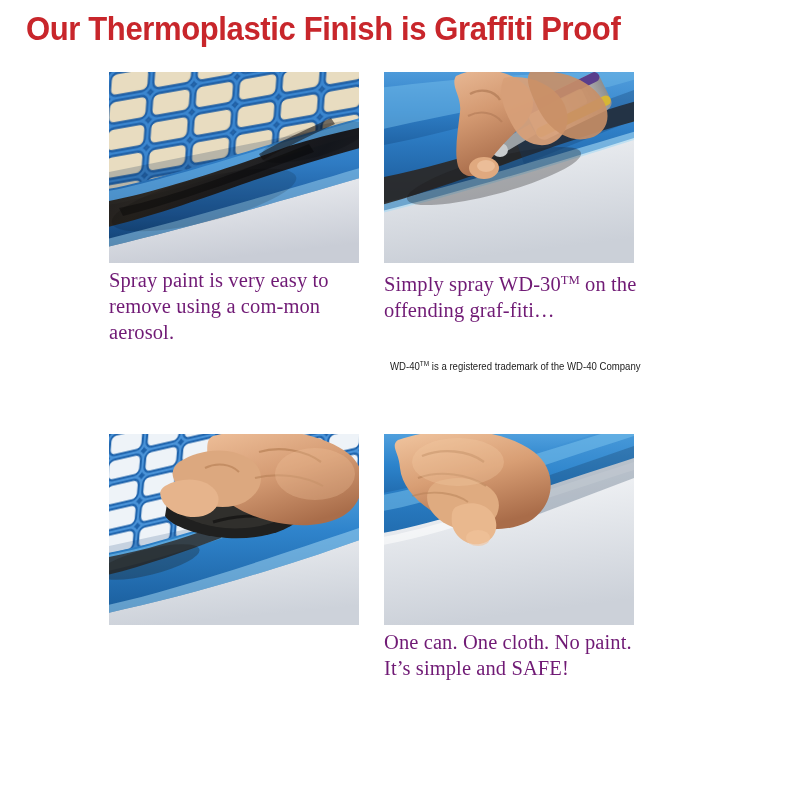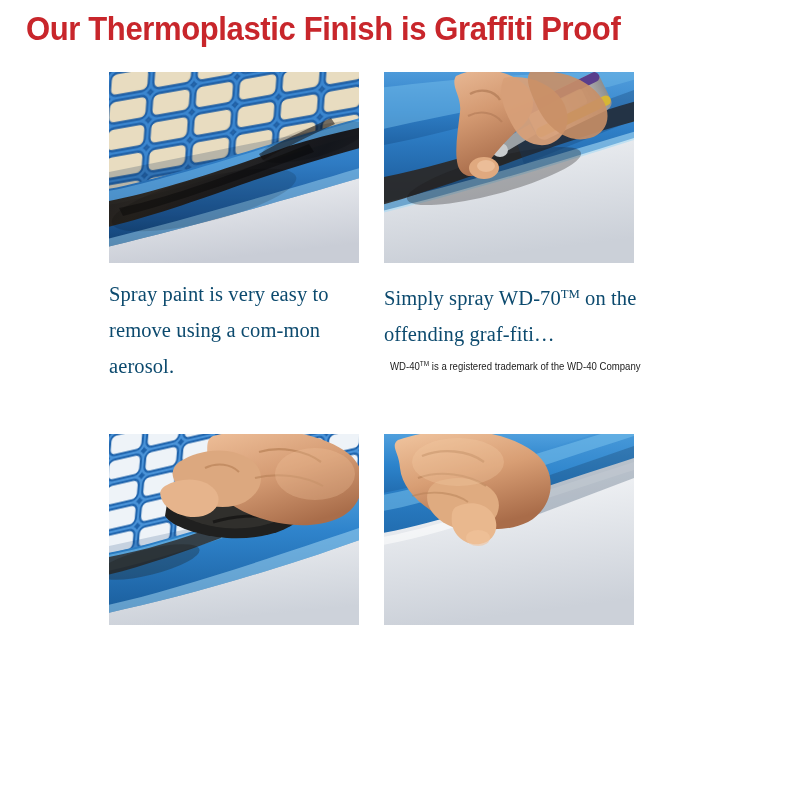--- a/index.html
+++ b/index.html
@@ -46,25 +46,25 @@
     width: 250px;
     height: 191px;
     position: relative;
     overflow: hidden;
     background: #1d5fa8;
     display: block;
   }
   .photo svg { display: block; width: 100%; height: 100%; }
 
   .caption {
-    margin-top: 13px;
+    margin-top: 4px;
     font-family: "Liberation Serif", serif;
     font-size: 20.5px;
-    line-height: 36px;
-    color: #0c4a6e;
+    line-height: 26px;
+    color: #701a75;
     width: 258px;
     letter-spacing: 0.1px;
   }
   .caption .tm {
     font-size: 0.62em;
     vertical-align: 0.55em;
     letter-spacing: 0;
   }
 
   .trademark-note {
@@ -216,21 +216,21 @@
                C186,72 166,58 156,40 C148,24 140,8 146,0 Z" fill="#c98f66" opacity="0.9"></path>
 
       <path d="M86,22 C96,16 110,18 116,28" fill="none" stroke="#b07a56" stroke-width="2.4" opacity="0.7"></path>
       <path d="M84,44 C96,38 110,40 118,50" fill="none" stroke="#b07a56" stroke-width="2" opacity="0.6"></path>
 
       <ellipse cx="100" cy="96" rx="15" ry="11" fill="#e0a97f"></ellipse>
       <ellipse cx="102" cy="94" rx="9" ry="6" fill="#f0c6a2" opacity="0.7"></ellipse>
     </svg>
   </div>
 
-  <div class="caption"><span>Simply spray WD-70</span><span class="tm">TM</span><span> on the offending graf-fiti…</span></div>
+  <div class="caption"><span>Simply spray WD-30</span><span class="tm">TM</span><span> on the offending graf-fiti…</span></div>
 </div>
 
 <div class="trademark-note"><span>WD-40</span><span class="tm">TM</span><span> is a registered trademark of the WD-40 Company</span></div>
 
 <div class="panel panel-bl">
 
   <div class="photo">
     <svg viewBox="0 0 250 191" preserveAspectRatio="none" aria-hidden="true">
       <defs>
         <linearGradient id="p3rail" x1="0" y1="0" x2="0" y2="1">
@@ -342,13 +342,14 @@
                C82,112 70,102 68,90 C67,80 68,74 74,72 Z" fill="#e9b88e"></path>
 
       <path d="M38,22 C58,14 84,16 100,28" fill="none" stroke="#b27c52" stroke-width="2.3" opacity="0.55"></path>
       <path d="M34,44 C56,36 84,40 102,52" fill="none" stroke="#b27c52" stroke-width="2" opacity="0.5"></path>
       <path d="M28,62 C48,56 70,58 84,68" fill="none" stroke="#b27c52" stroke-width="1.8" opacity="0.45"></path>
       <ellipse cx="74" cy="28" rx="46" ry="24" fill="#f6cda4" opacity="0.3"></ellipse>
       <ellipse cx="94" cy="104" rx="12" ry="8" fill="#f1c39b" opacity="0.6"></ellipse>
     </svg>
   </div>
 
+  <div class="caption">One can. One cloth. No paint. It’s simple and SAFE!</div>
 </div>
 
 </body></html>

